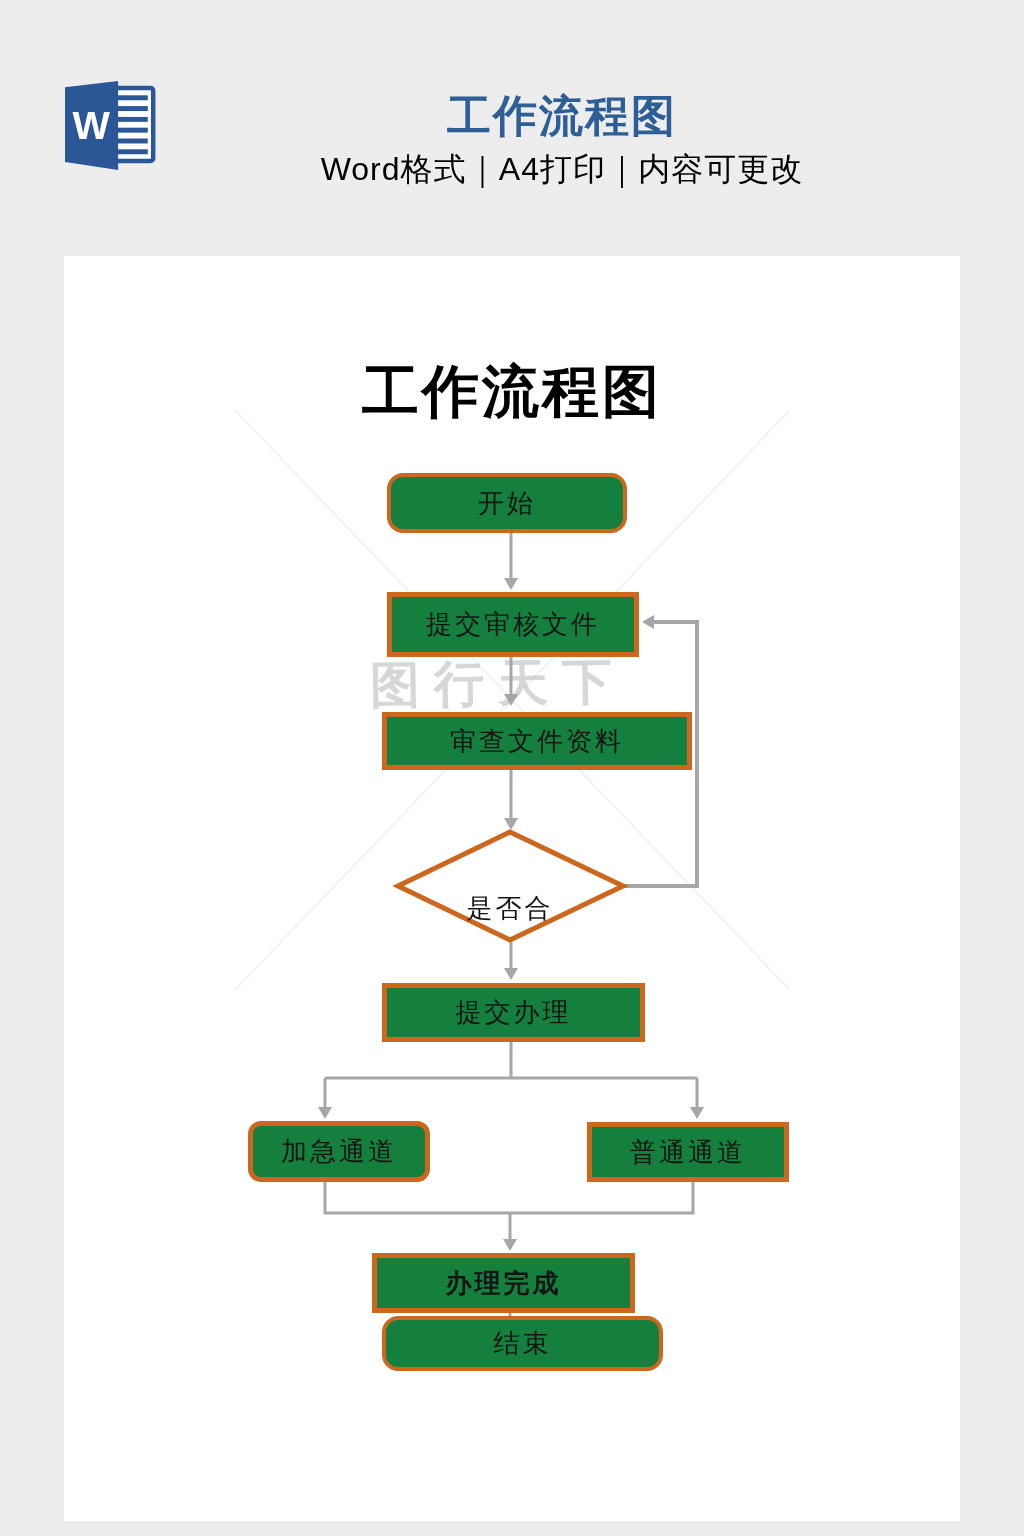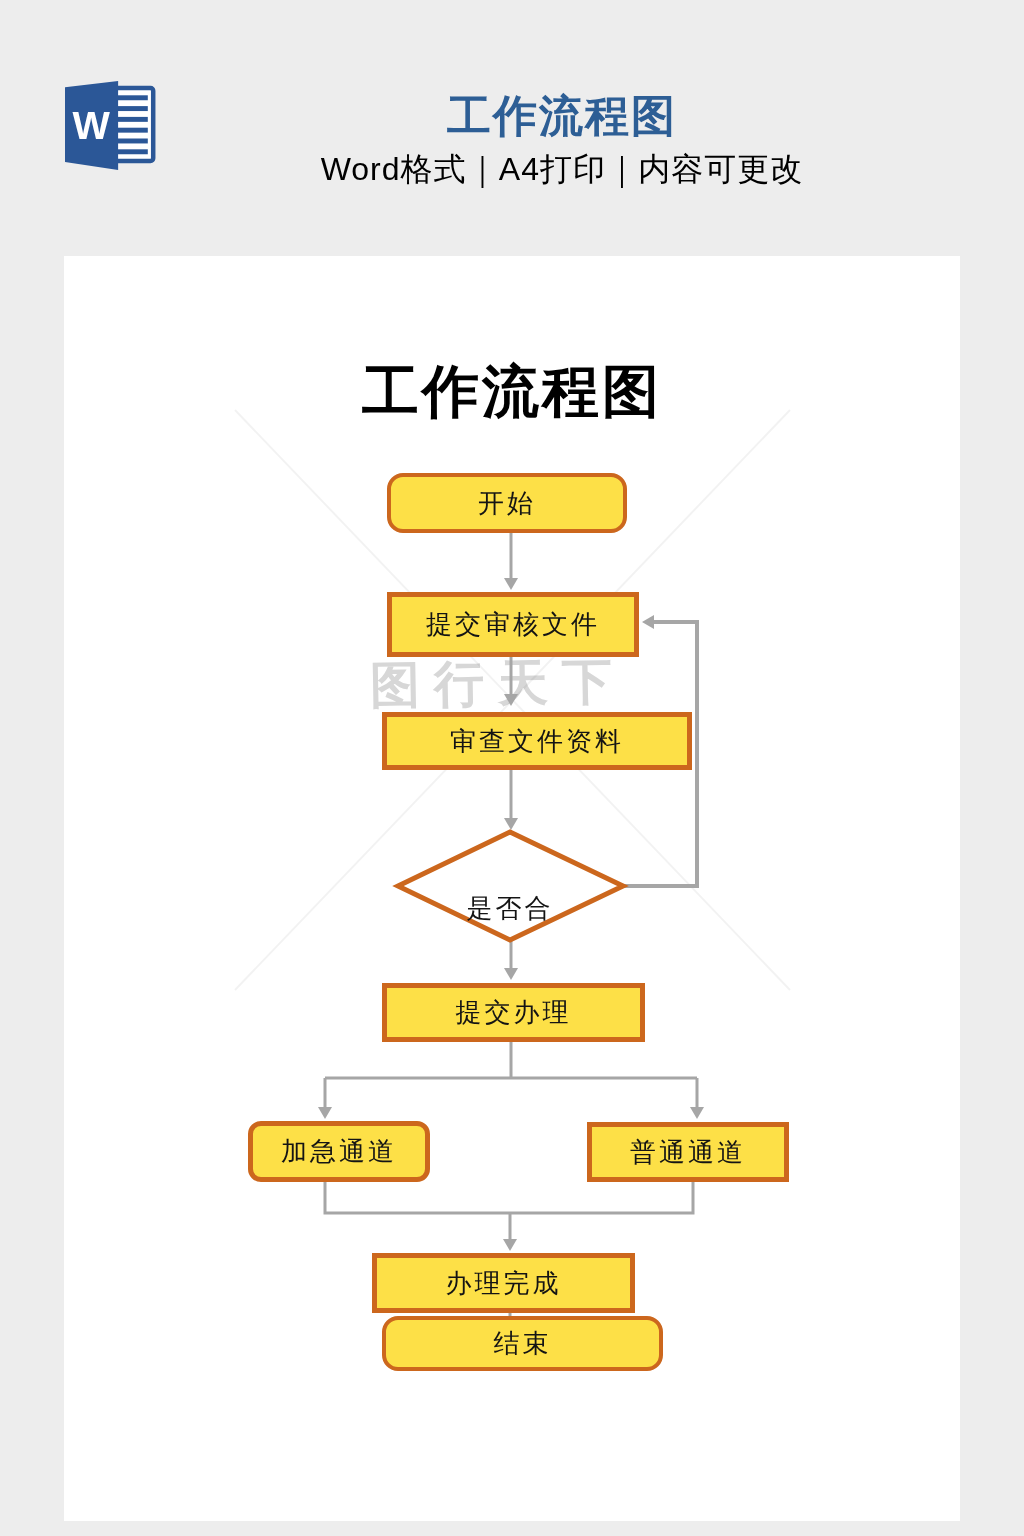--- a/index.html
+++ b/index.html
@@ -41,33 +41,33 @@
     position: absolute; left: 306px; top: 394px; width: 290px;
     font-family: "Liberation Serif", "DejaVu Serif", serif;
     font-weight: bold; font-size: 50px; color: #d7d7d7;
     letter-spacing: 14px; white-space: nowrap;
     z-index: 1; transform: rotate(-1deg);
   }
   .connectors { position: absolute; left: 0; top: 0; z-index: 2; }
   
   .node {
     position: absolute; box-sizing: border-box; z-index: 3;
-    background: #fde047; border: 5px solid #cc671d;
+    background: #15803d; border: 5px solid #cc671d;
     display: flex; align-items: center; justify-content: center;
     font-family: "Liberation Serif", "DejaVu Serif", serif;
     font-size: 26px; color: #141414; letter-spacing: 3px;
   }
   .node.rounded { border-width: 4px; border-radius: 16px; }
   .n-start          { left: 323px; top: 217px;  width: 240px; height: 60px; }
   .n-submit-review  { left: 323px; top: 336px;  width: 252px; height: 65px; }
   .n-review-docs    { left: 318px; top: 456px;  width: 310px; height: 58px; }
   .n-submit-process { left: 318px; top: 727px;  width: 263px; height: 59px; }
   .n-express        { left: 184px; top: 865px;  width: 182px; height: 61px; border-radius: 13px; }
   .n-normal         { left: 523px; top: 866px;  width: 202px; height: 60px; }
-  .n-complete       { left: 308px; top: 997px;  width: 263px; height: 60px; }
+  .n-complete       { left: 308px; top: 997px;  width: 263px; height: 60px; font-weight: bold; }
   .n-end            { left: 318px; top: 1060px; width: 281px; height: 55px; }
   .diamond-label {
     position: absolute; left: 346px; top: 635px; width: 200px;
     text-align: center; z-index: 3;
     font-family: "Liberation Serif", "DejaVu Serif", serif;
     font-size: 26px; color: #141414; letter-spacing: 3px;
   }
 </style>
 </head>
 <body>

